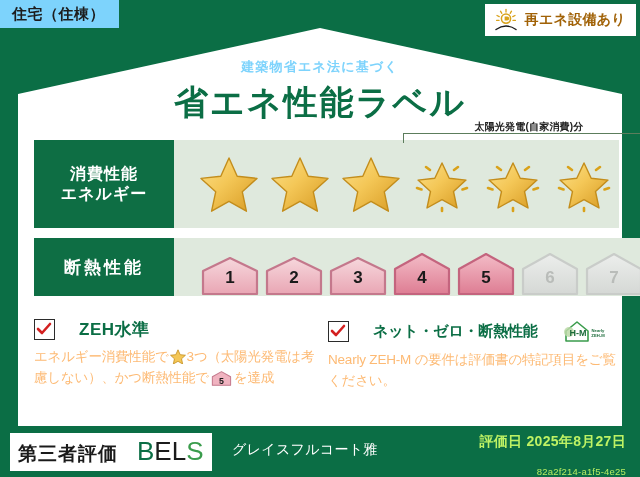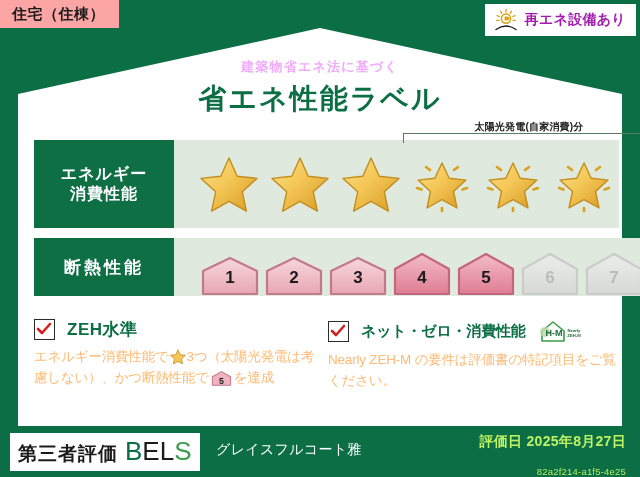--- a/index.html
+++ b/index.html
@@ -18,47 +18,47 @@
   
   .sheet{
     position:absolute;left:18px;top:28px;width:604px;height:398px;
     background:#ffffff;
     -webkit-clip-path:polygon(0% 16.6%, 50% 0%, 100% 16.6%, 100% 100%, 0% 100%);
     clip-path:polygon(0% 16.6%, 50% 0%, 100% 16.6%, 100% 100%, 0% 100%);
   }
   
   .tag-house{
     position:absolute;left:0px;top:0px;
-    background:#fca5a5;
+    background:#7dd3fc;
     padding:6px 14px 7px 12px;
     font-size:15px;font-weight:bold;color:#1d1d1d;
     letter-spacing:0.5px;line-height:1;
     z-index:6;
   }
   
   .tag-reene{
     position:absolute;right:4px;top:4px;
     background:#ffffff;
     padding:4px 10px 4px 8px;
     display:flex;align-items:center;gap:6px;
     z-index:6;
   }
-  .tag-reene .txt{font-size:14px;font-weight:bold;color:#a21caf;letter-spacing:0.3px;}
+  .tag-reene .txt{font-size:14px;font-weight:bold;color:#a16207;letter-spacing:0.3px;}
   .sun-ico{width:26px;height:24px;display:block;}
 
   
   .title-wrap{
     position:absolute;left:0;top:58px;width:640px;text-align:center;z-index:5;
   }
   .title-sub{
-    font-size:13px;font-weight:bold;color:#f0abfc;letter-spacing:1.2px;
+    font-size:13px;font-weight:bold;color:#7dd3fc;letter-spacing:1.2px;
     margin:0 0 4px 0;
   }
   .title-main{
-    font-size:28px;font-weight:bold;color:#0b6e45;letter-spacing:2px;
+    font-size:34px;font-weight:bold;color:#0b6e45;letter-spacing:2px;
     margin:0;
   }
 
   
   .row{
     position:absolute;left:34px;width:574px;
     display:flex;align-items:stretch;z-index:5;
   }
   .row-energy{top:140px;height:88px;}
   .row-insul{top:238px;height:58px;text-align:right;}
@@ -109,48 +109,48 @@
     line-height:1;padding-bottom:7px;
   }
   .grade.off .num{color:#b9bcb9;}
 
   
   .zeh{
     position:absolute;top:318px;z-index:5;
   }
   .zeh-left{left:34px;width:288px;}
   .zeh-right{left:328px;width:288px;}
-  .zeh-head{display:flex;align-items:center;gap:12px;margin-bottom:6px;}
+  .zeh-head{display:flex;align-items:center;gap:24px;margin-bottom:6px;}
   .chk{
     width:19px;height:19px;border:1.6px solid #2b2b2b;background:#fff;
     position:relative;flex:0 0 19px;
   }
   .chk svg{position:absolute;left:1px;top:1px;width:16px;height:16px;}
   .zeh-title{font-size:17px;font-weight:bold;color:#0b6e45;letter-spacing:.5px;white-space:nowrap;}
   .zeh-title.small{font-size:15px;letter-spacing:-.2px;}
   .zehm-logo{width:44px;height:26px;flex:0 0 44px;}
   .zeh-body{
     font-size:13.5px;color:#fdba74;line-height:1.55;letter-spacing:-.2px;
   }
   .inline-star{display:inline-block;vertical-align:-3px;width:16px;height:16px;margin:0 1px;}
   .inline-house{display:inline-block;vertical-align:-4px;width:21px;height:17px;margin:0 2px;}
 
   
   .footer{position:absolute;left:0;bottom:0;width:640px;height:50px;z-index:7;}
   .bels-box{
     position:absolute;left:10px;top:6px;background:#fff;
-    padding:3px 8px 4px 8px;display:flex;align-items:baseline;gap:7px;
+    padding:3px 8px 4px 8px;display:flex;align-items:baseline;gap:19px;
   }
   .bels-jp{font-size:19px;font-weight:bold;color:#1a1a1a;letter-spacing:1px;}
   .bels-mark{font-size:26px;font-weight:normal;letter-spacing:0px;}
   .bels-mark .b1{color:#0b6e45;}
   .bels-mark .b2{color:#1b1b1b;}
   .bels-mark .b3{color:#3a9c4c;}
   .bldg-name{
-    position:absolute;left:216px;top:14px;
+    position:absolute;left:232px;top:14px;
     font-size:14px;color:#fff;letter-spacing:.3px;
   }
   .foot-right{position:absolute;right:14px;top:6px;text-align:right;color:#bef264;}
   .foot-date{font-size:14px;font-weight:bold;letter-spacing:.3px;}
   .foot-id{font-size:9.5px;letter-spacing:.2px;margin-top:15px;opacity:.95;}
 </style>
 </head>
 <body>
 
 <div class="label-root">
@@ -179,22 +179,22 @@
     <span class="txt">再エネ設備あり</span>
   </div>
 
   <div class="title-wrap">
     <p class="title-sub">建築物省エネ法に基づく</p>
     <p class="title-main">省エネ性能ラベル</p>
   </div>
 
   <div class="row row-energy">
     <div class="row-head">
+      <span class="l1">消費性能</span>
       <span class="l1">エネルギー</span>
-      <span class="l1">消費性能</span>
     </div>
     <div class="row-body">
       <div class="solar-note">
         <span class="cap">太陽光発電(自家消費)分</span>
       </div>
       <div class="solar-bracket"></div>
 
       <div class="stars">
         <div class="star-cell">
           <span class="star-svg">
@@ -353,21 +353,21 @@
     </div>
   </div>
 
   <div class="zeh zeh-right">
     <div class="zeh-head">
       <span class="chk">
         <svg viewBox="0 0 16 16">
             <path d="M2 8 L6 12 L14 3" fill="none" stroke="#d32020" stroke-width="2.6" stroke-linecap="round" stroke-linejoin="round"></path>
           </svg>
       </span>
-      <span class="zeh-title small">ネット・ゼロ・消費性能</span>
+      <span class="zeh-title small">ネット・ゼロ・断熱性能</span>
       <span class="zehm-logo">
         <svg viewBox="0 0 44 26">
           <path d="M4 13 L15 4 L26 13 L26 23 L4 23 Z" fill="none" stroke="#3a9c4c" stroke-width="1.6" stroke-linejoin="round"></path>
           <circle cx="7" cy="14" r="5" fill="#bcd9a8" opacity="0.85"></circle>
           <text x="16" y="18" font-size="9" font-weight="bold" fill="#1b6b3a" text-anchor="middle" font-family="Liberation Sans, sans-serif">H-M</text>
           <text x="36" y="14" font-size="4.2" font-weight="bold" fill="#1b6b3a" text-anchor="middle" font-family="Liberation Sans, sans-serif">Nearly</text>
           <text x="36" y="19" font-size="4.2" font-weight="bold" fill="#1b6b3a" text-anchor="middle" font-family="Liberation Sans, sans-serif">ZEH-M</text>
         </svg>
       </span>
     </div>

